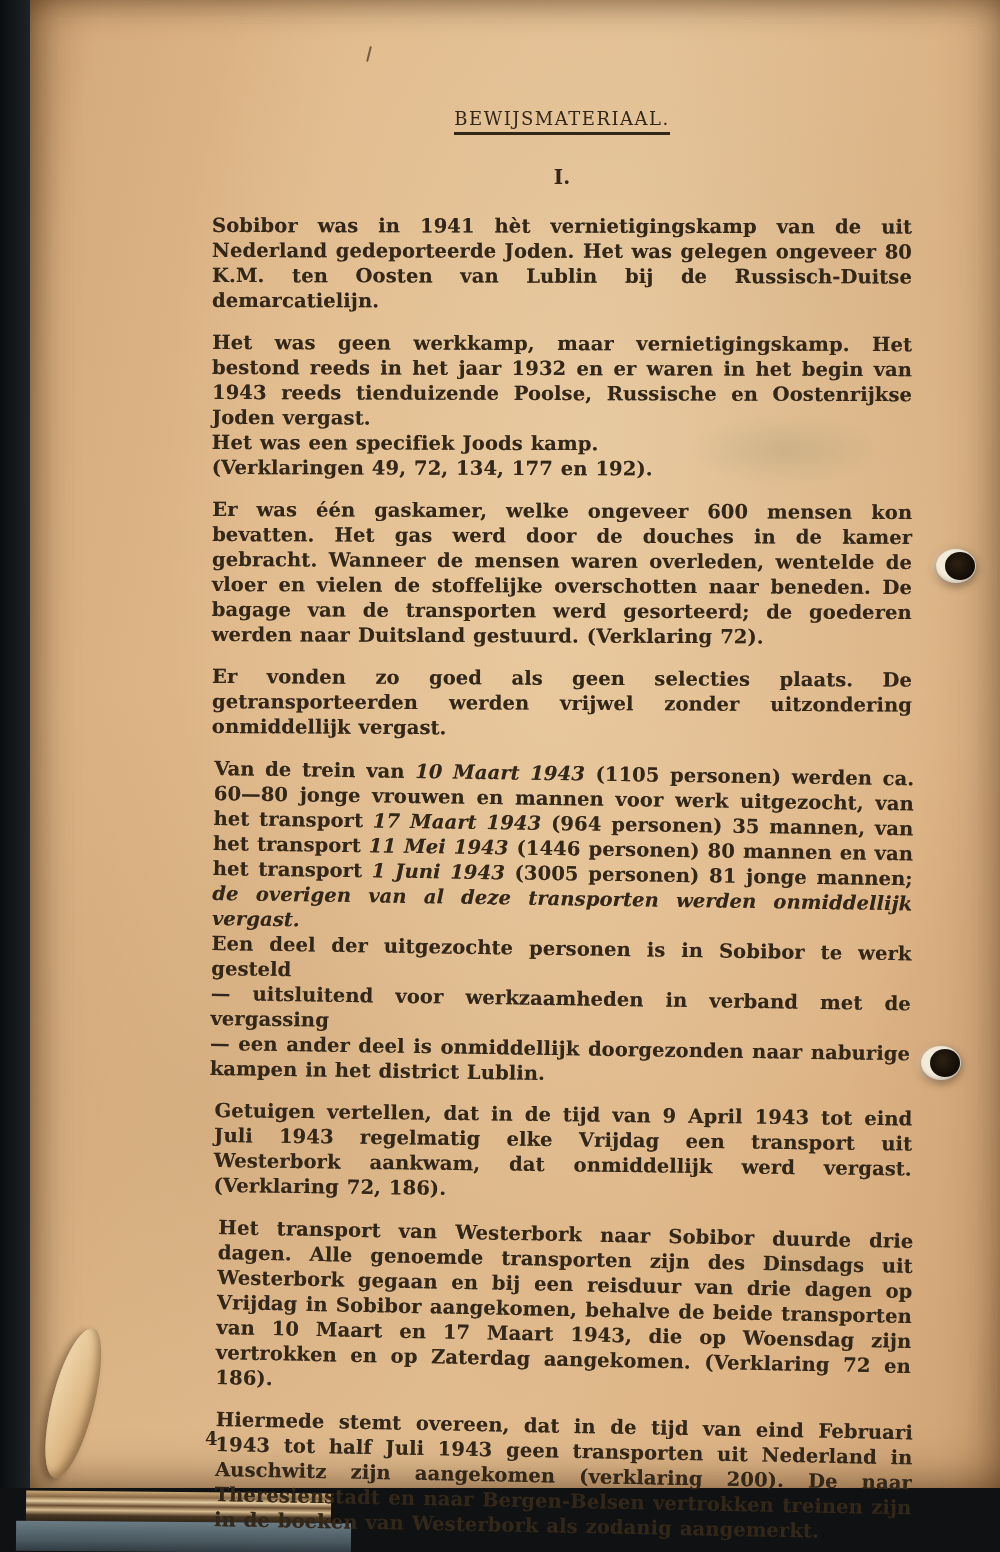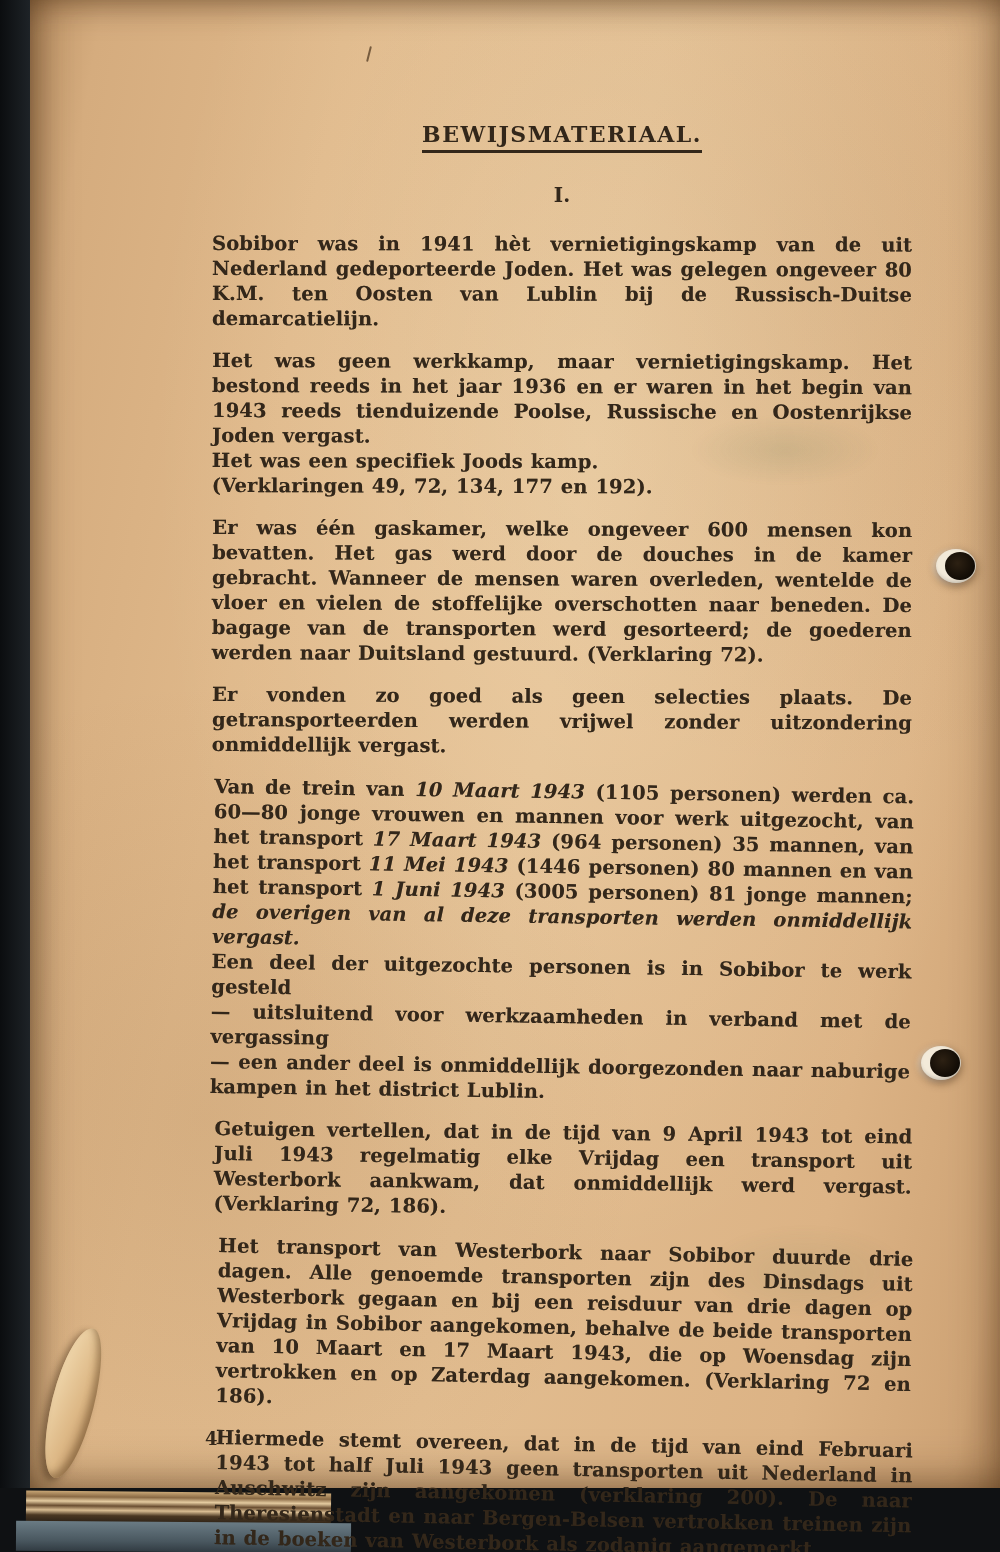--- a/index.html
+++ b/index.html
@@ -54,21 +54,21 @@
   
   .bottom-dark{position:absolute;left:0;top:1488px;width:100%;height:64px;background:#0f1113;z-index:2;}
   .page-edges{position:absolute;left:26px;top:1492px;width:305px;height:32px;z-index:3;
     transform:rotate(.6deg);
     background:linear-gradient(180deg,#caa877 0%,#8a6a45 18%,#e4cba0 32%,#6b4f32 46%,#d9bd92 60%,#4a3722 76%,#2a2016 100%);}
   .cover-edge{position:absolute;left:16px;top:1522px;width:335px;height:30px;z-index:4;
     transform:rotate(.4deg);
     background:linear-gradient(180deg,#6a7b84,#49575f 65%,#313b42);}
   
   .text-block{position:absolute;left:212px;top:108px;width:700px;z-index:5;color:var(--ink,#33271a);}
-  .title{margin:13px 0 30px;text-align:center;font-size:22px;font-weight:700;letter-spacing:1.5px;}
+  .title{margin:0 0 30px;text-align:center;font-size:18px;font-weight:400;letter-spacing:1.5px;}
   .title span{display:inline-block;border-bottom:3px solid currentColor;padding-bottom:3px;}
   .section-number{margin:10px 0 24px;text-align:center;font-size:20px;font-weight:700;}
   .paras p{
     margin:0 0 17px;font-size:19.5px;line-height:25px;font-weight:700;
     text-align:justify;letter-spacing:.1px;word-spacing:1px;
     transform-origin:0 50%;hyphens:auto;
     text-shadow:0 0 .6px rgba(52,39,24,.45);
   }
   .paras p .it{font-style:italic;}
   .paras p:nth-child(1){transform:rotate(.12deg);}
@@ -105,21 +105,21 @@
   <div class="page-edges"></div>
   <div class="cover-edge"></div>
 
   <div class="text-block">
     <h1 class="title">
       <span>BEWIJSMATERIAAL.</span>
     </h1>
     <div class="section-number">I.</div>
     <div class="paras">
         <p><span>Sobibor was in 1941 hèt vernietigingskamp van de uit Nederland gedeporteerde Joden. Het was gelegen ongeveer 80 K.M. ten Oosten van Lublin bij de Russisch-Duitse demarcatielijn.</span></p>
-        <p><span>Het was geen werkkamp, maar vernietigingskamp. Het bestond reeds in het jaar 1936 en er waren in het begin van 1943 reeds tienduizende Poolse, Russische en Oostenrijkse Joden vergast.</span><br><span>Het was een specifiek Joods kamp.</span><br><span>(Verklaringen 49, 72, 134, 177 en 192).</span></p>
+        <p><span>Het was geen werkkamp, maar vernietigingskamp. Het bestond reeds in het jaar 1932 en er waren in het begin van 1943 reeds tienduizende Poolse, Russische en Oostenrijkse Joden vergast.</span><br><span>Het was een specifiek Joods kamp.</span><br><span>(Verklaringen 49, 72, 134, 177 en 192).</span></p>
         <p><span>Er was één gaskamer, welke ongeveer 600 mensen kon bevatten. Het gas werd door de douches in de kamer gebracht. Wanneer de mensen waren overleden, wentelde de vloer en vielen de stoffelijke overschotten naar beneden. De bagage van de transporten werd gesorteerd; de goederen werden naar Duitsland gestuurd. (Verklaring 72).</span></p>
         <p><span>Er vonden zo goed als geen selecties plaats. De getransporteerden werden vrijwel zonder uitzondering onmiddellijk vergast.</span></p>
         <p><span>Van de trein van </span><span class="it">10 Maart 1943</span><span> (1105 personen) werden ca. 60—80 jonge vrouwen en mannen voor werk uitgezocht, van het transport </span><span class="it">17 Maart 1943</span><span> (964 personen) 35 mannen, van het transport </span><span class="it">11 Mei 1943</span><span> (1446 personen) 80 mannen en van het transport </span><span class="it">1 Juni 1943</span><span> (3005 personen) 81 jonge mannen; </span><span class="it">de overigen van al deze transporten werden onmiddellijk vergast.</span><br><span>Een deel der uitgezochte personen is in Sobibor te werk gesteld</span><br><span>— uitsluitend voor werkzaamheden in verband met de vergassing</span><br><span>— een ander deel is onmiddellijk doorgezonden naar naburige kampen in het district Lublin.</span></p>
         <p><span>Getuigen vertellen, dat in de tijd van 9 April 1943 tot eind Juli 1943 regelmatig elke Vrijdag een transport uit Westerbork aankwam, dat onmiddellijk werd vergast. (Verklaring 72, 186).</span></p>
         <p><span>Het transport van Westerbork naar Sobibor duurde drie dagen. Alle genoemde transporten zijn des Dinsdags uit Westerbork gegaan en bij een reisduur van drie dagen op Vrijdag in Sobibor aangekomen, behalve de beide transporten van 10 Maart en 17 Maart 1943, die op Woensdag zijn vertrokken en op Zaterdag aangekomen. (Verklaring 72 en 186).</span></p>
         <p><span>Hiermede stemt overeen, dat in de tijd van eind Februari 1943 tot half Juli 1943 geen transporten uit Nederland in Auschwitz zijn aangekomen (verklaring 200). De naar Theresienstadt en naar Bergen-Belsen vertrokken treinen zijn in de boeken van Westerbork als zodanig aangemerkt.</span></p>
       </div>
   </div>
 
   <div class="page-num">4</div>

